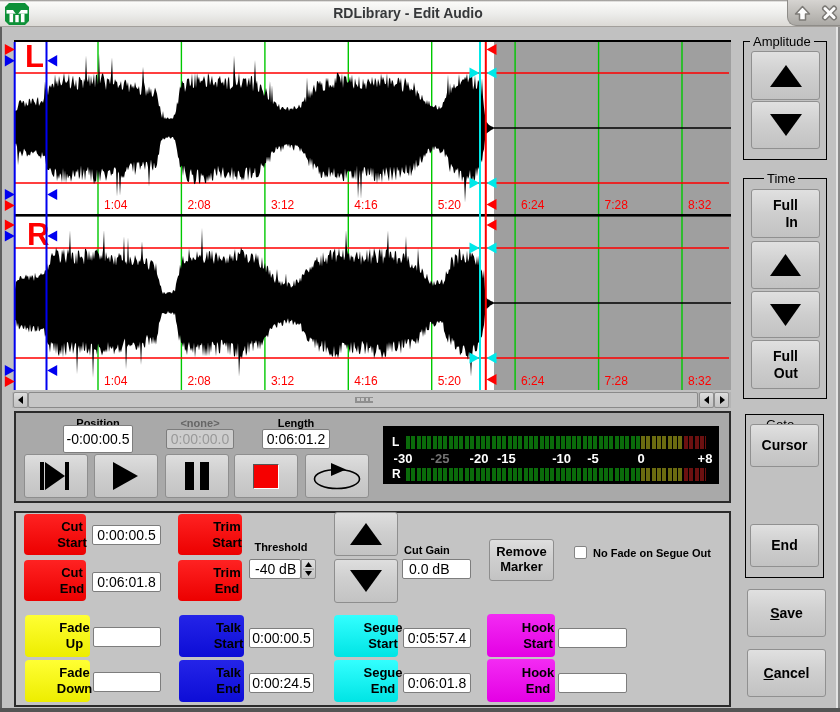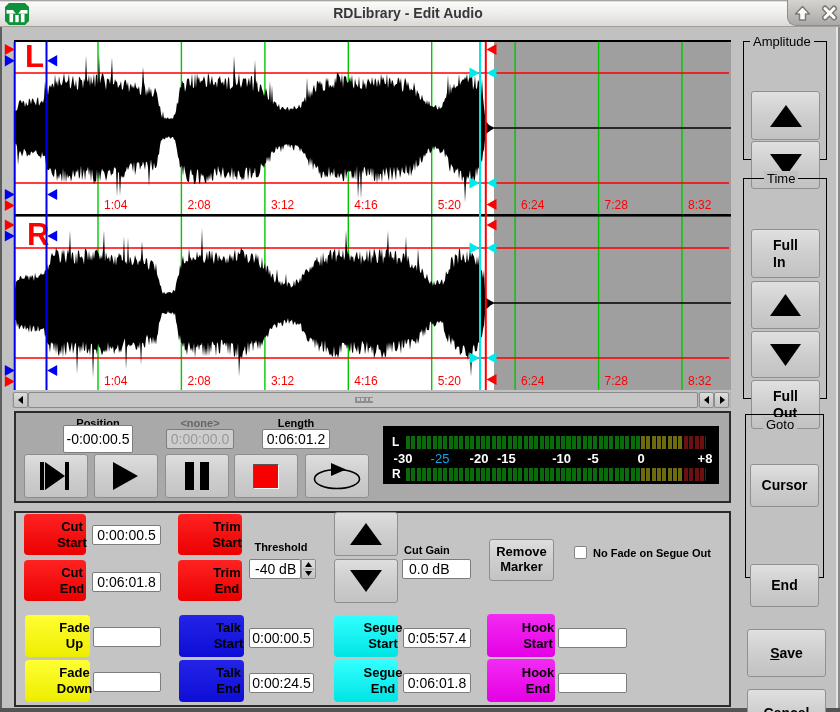--- a/index.html
+++ b/index.html
@@ -9,21 +9,21 @@
   font-weight:bold; font-size:13px; color:#000; text-align:center; line-height:1.15; }
 .box { position:absolute; background:#fff; border:1px solid #7d7d7d; border-radius:2px;
   font-size:14px; color:#000; display:flex; align-items:center; justify-content:center; }
 .lbl { position:absolute; font-size:11px; font-weight:bold; color:#000; text-align:center; }
 .cbtn { position:absolute; border-radius:4px; display:flex; align-items:center; justify-content:center;
   font-weight:bold; font-size:13px; color:#000; text-align:center; line-height:1.2;padding-left:34px; }
 .gbox { position:absolute; border:1px solid #000; }
 .gtitle { position:absolute; font-size:13px; font-weight:normal; background:#c1c1c1; padding:0 3px; }
 .rbtn { position:absolute; background:linear-gradient(180deg,#e0e0e0 0%,#cecece 50%,#c2c2c2 100%);
   border:1px solid #909090; border-radius:3px; display:flex; align-items:center; justify-content:center;
-  font-weight:bold; font-size:14px; color:#000; text-align:left; line-height:1.2;margin-top:40px; }
+  font-weight:bold; font-size:14px; color:#000; text-align:right; line-height:1.2; }
 </style></head>
 <body>
 <div id="win">
 
 <div class="abs" style="left:0;top:0;width:840px;height:27px;background:linear-gradient(180deg,#8a8884 0,#fbfbf9 2px,#ececea 55%,#dbd9d5 100%);border-bottom:1px solid #a29f9b"></div>
 <svg class="abs" style="left:5px;top:3px" width="24" height="22" viewBox="0 0 24 22">
  <path d="M4 0H20L24 4V18L20 22H4L0 18V4Z" fill="#0e9138"></path>
  <rect x="1.5" y="7" width="21" height="3.6" fill="#fff"></rect>
  <polygon points="8,7 16,7 12,12.5" fill="#0e9138"></polygon>
  <rect x="4.5" y="10.6" width="3.6" height="8.6" fill="#fff"></rect>
@@ -165,21 +165,21 @@
  <div class="abs" style="left:367px;top:13px;width:336px;height:58px;background:#000">
   <div class="abs" style="left:9px;top:9px;font-size:12px;font-weight:bold;color:#fff">L</div>
   <div class="abs" style="left:9px;top:41px;font-size:12px;font-weight:bold;color:#fff">R</div>
   <div style="position:absolute;left:23px;top:9.5px;width:235px;height:13px;background:repeating-linear-gradient(90deg,#0a6b0a 0px,#0a6b0a 4px,#000 4px,#000 5.35px)"></div>
         <div style="position:absolute;left:258px;top:9.5px;width:43px;height:13px;background:repeating-linear-gradient(90deg,#6b6b10 0px,#6b6b10 4px,#000 4px,#000 5.35px)"></div>
         <div style="position:absolute;left:301px;top:9.5px;width:22px;height:13px;background:repeating-linear-gradient(90deg,#6b1010 0px,#6b1010 4px,#000 4px,#000 5.35px)"></div>
   <div style="position:absolute;left:23px;top:41.5px;width:235px;height:13px;background:repeating-linear-gradient(90deg,#0a6b0a 0px,#0a6b0a 4px,#000 4px,#000 5.35px)"></div>
         <div style="position:absolute;left:258px;top:41.5px;width:43px;height:13px;background:repeating-linear-gradient(90deg,#6b6b10 0px,#6b6b10 4px,#000 4px,#000 5.35px)"></div>
         <div style="position:absolute;left:301px;top:41.5px;width:22px;height:13px;background:repeating-linear-gradient(90deg,#6b1010 0px,#6b1010 4px,#000 4px,#000 5.35px)"></div>
   <div style="position:absolute;top:25px;left:2px;width:36px;text-align:center;font-size:13px;font-weight:bold;color:#fff">-30</div>
-        <div style="position:absolute;top:25px;left:39px;width:36px;text-align:center;font-size:13px;font-weight:normal;color:#0ea5e9">-25</div>
+        <div style="position:absolute;top:25px;left:39px;width:36px;text-align:center;font-size:13px;font-weight:bold;color:#737373">-25</div>
         <div style="position:absolute;top:25px;left:78px;width:36px;text-align:center;font-size:13px;font-weight:bold;color:#fff">-20</div>
         <div style="position:absolute;top:25px;left:114px;width:36px;text-align:left;font-size:13px;font-weight:bold;color:#fff">-15</div>
         <div style="position:absolute;top:25px;left:152px;width:36px;text-align:right;font-size:13px;font-weight:bold;color:#fff">-10</div>
         <div style="position:absolute;top:25px;left:192px;width:36px;text-align:center;font-size:13px;font-weight:bold;color:#fff">-5</div>
         <div style="position:absolute;top:25px;left:240px;width:36px;text-align:center;font-size:13px;font-weight:bold;color:#fff">0</div>
         <div style="position:absolute;top:25px;left:304px;width:36px;text-align:center;font-size:13px;font-weight:bold;color:#fff">+8</div>
  </div>
 </div>
 
 <div class="abs" style="left:14px;top:511px;width:717px;height:196px;background:#c4c4c4;border:2px solid #2b2b2b">

